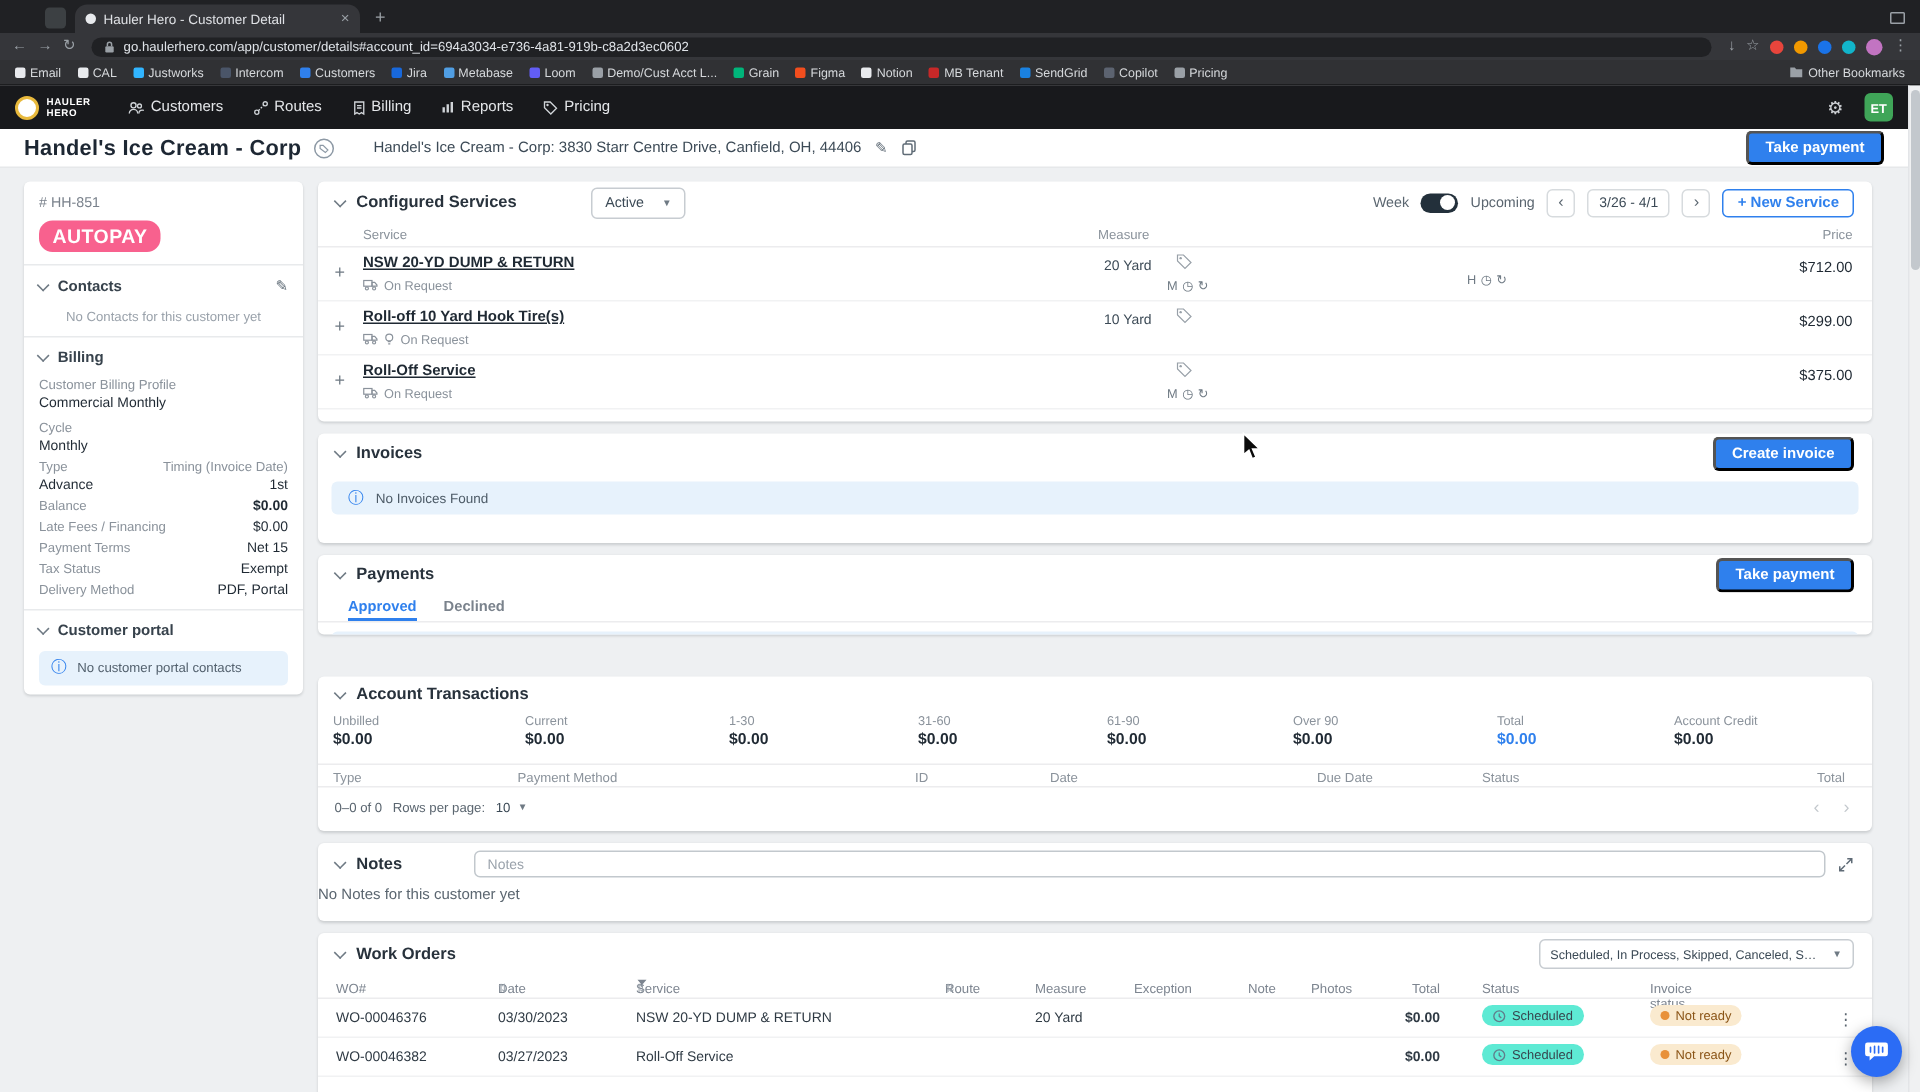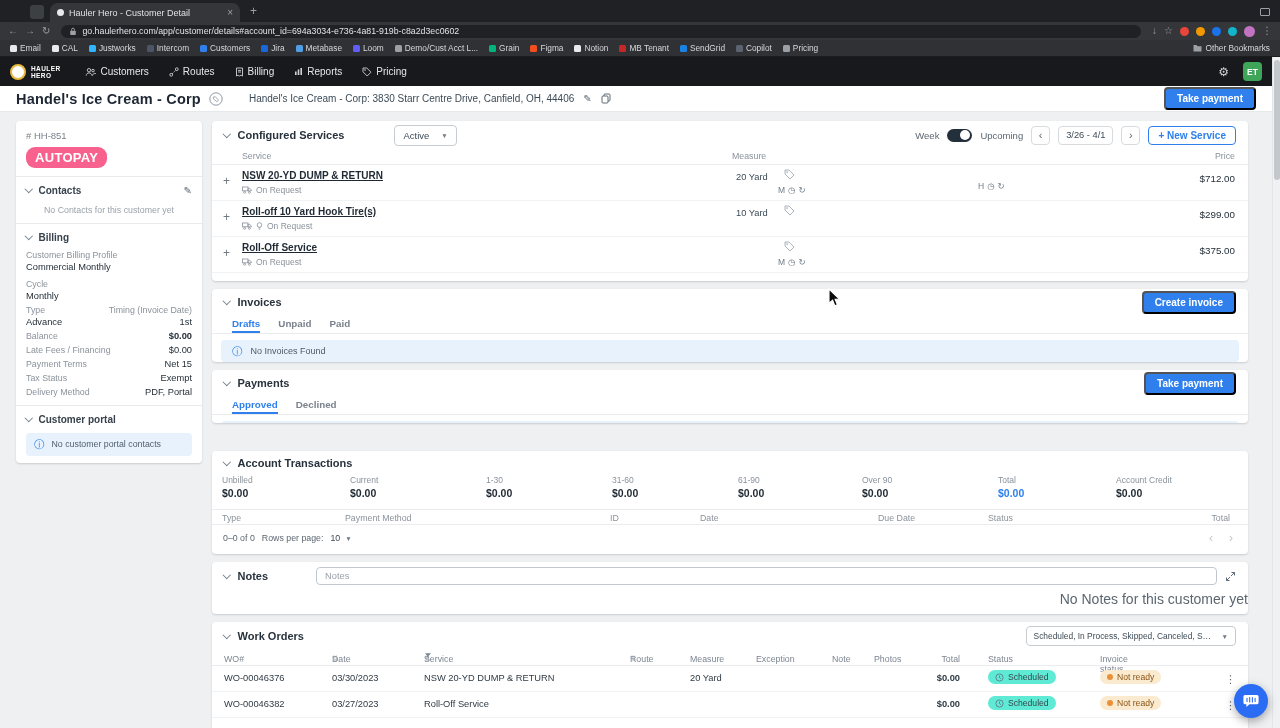--- a/index.html
+++ b/index.html
@@ -135,21 +135,21 @@
 .tx-pager{display:flex;align-items:center;gap:7px;height:26px;padding:0 11px;font-size:8.8px;color:#5b6670}
 .rpp{display:inline-flex;align-items:center;gap:5px;color:#3c4a56}
 .rpp .a{font-size:6.5px;color:#6f7a84}
 .pgarrs{margin-left:auto;display:flex;gap:16px;color:#c3c8cd;font-size:12px;padding-right:4px}
 
 
 .c-notes{top:562px;height:52px}
 .c-notes .chead{height:28px}
 .notesin{flex:1;margin-left:40px;height:18px;border:1px solid #c2c8cd;border-radius:4px;font-size:9.3px;padding:0 8px;color:#2f3a44;background:#fff;outline:none;font-family:"Liberation Sans",sans-serif}
 .notesin::placeholder{color:#9aa2ab}
-.noteempty{text-align:right;font-size:14px;color:#5b6670;margin-top:1px}
+.noteempty{text-align:left;font-size:10px;color:#5b6670;margin-top:1px}
 
 
 .c-wo{top:622px;height:120px}
 .c-wo .chead{height:28px}
 .wosel{margin-left:auto;height:20px;border:1px solid #c7ccd1;border-radius:4px;display:flex;align-items:center;gap:6px;padding:0 7px;font-size:8.4px;color:#3c4a56;max-width:212px}
 .wosel .txt{white-space:nowrap;overflow:hidden;text-overflow:ellipsis;max-width:182px}
 .wosel .a{font-size:6.5px;color:#6f7a84;flex:none}
 .wo-ch{position:relative;height:16px;border-bottom:1px solid #ececee;font-size:8.8px;color:#7d8590}
 .wo-ch span{position:absolute;top:2px;display:flex;gap:3px;align-items:center}
 .sort{font-size:7.5px;color:#9aa2ab}
@@ -515,25 +515,20 @@
 </div>
 
 <div class="card mc c-inv">
   <div class="chead">
     <i class="chv"></i>
     <span class="ctitle">Invoices</span>
     <span class="right">
         <button class="btn btn-solid">Create invoice</button>
       </span>
   </div>
-  <div class="tabsrow">
-    <span class="ti act">Drafts</span>
-    <span class="ti">Unpaid</span>
-    <span class="ti">Paid</span>
-  </div>
   <div class="alert">
     <span class="iico">ⓘ</span>
     <span>No Invoices Found</span>
   </div>
 </div>
 
 <div class="card mc c-pay">
   <div class="chead">
     <i class="chv"></i>
     <span class="ctitle">Payments</span>

